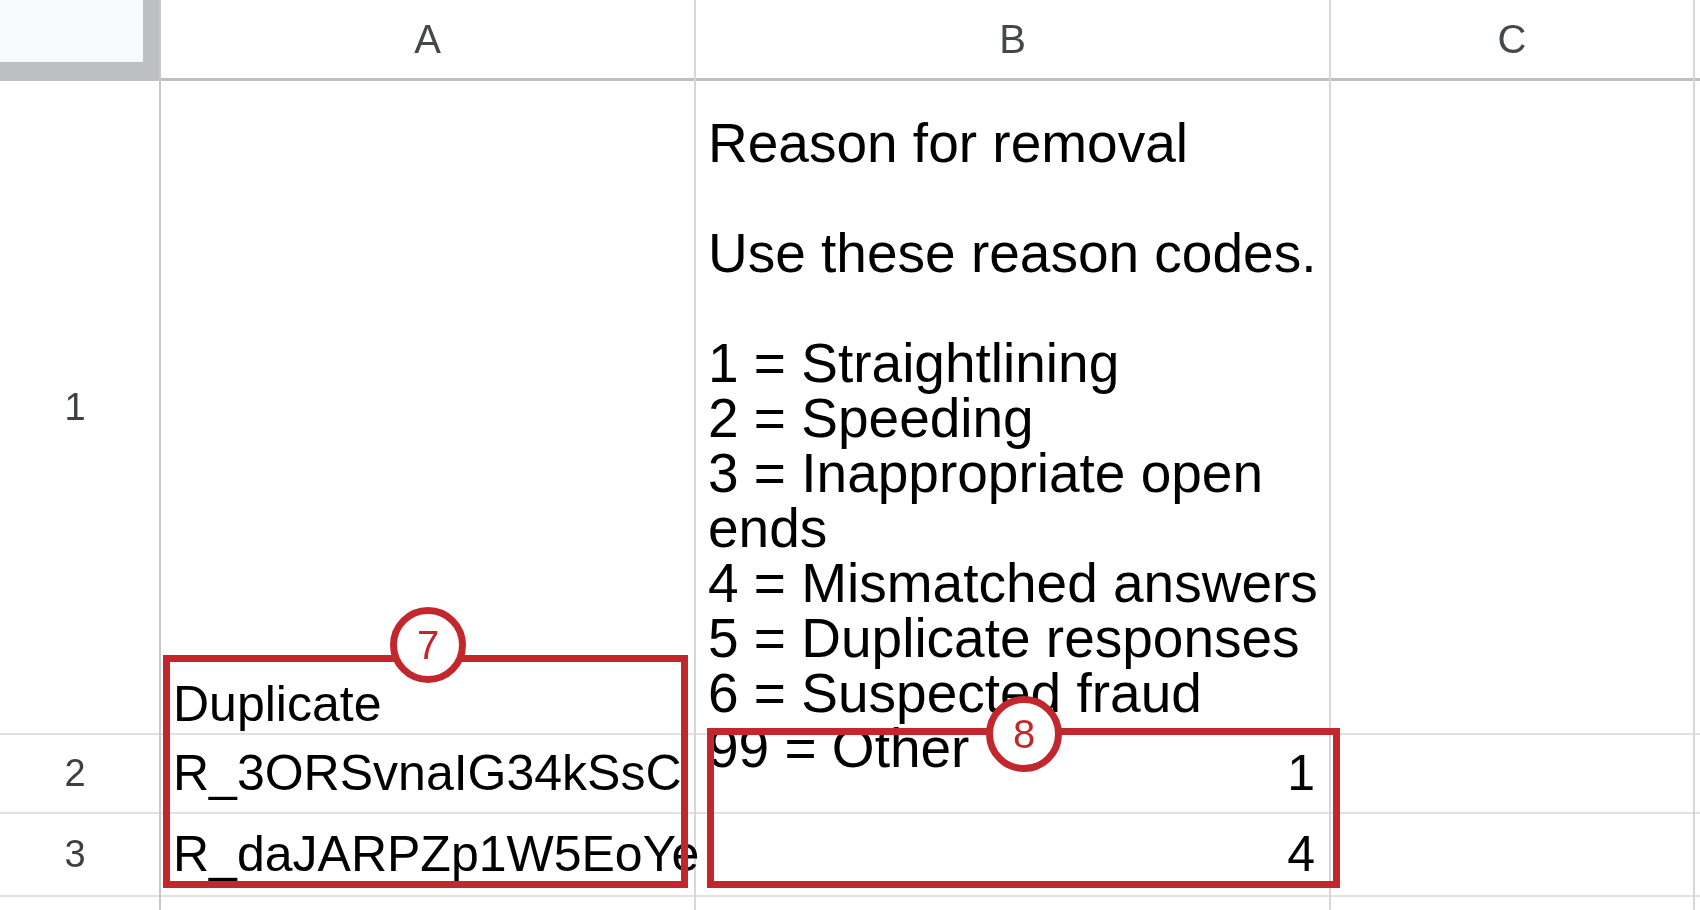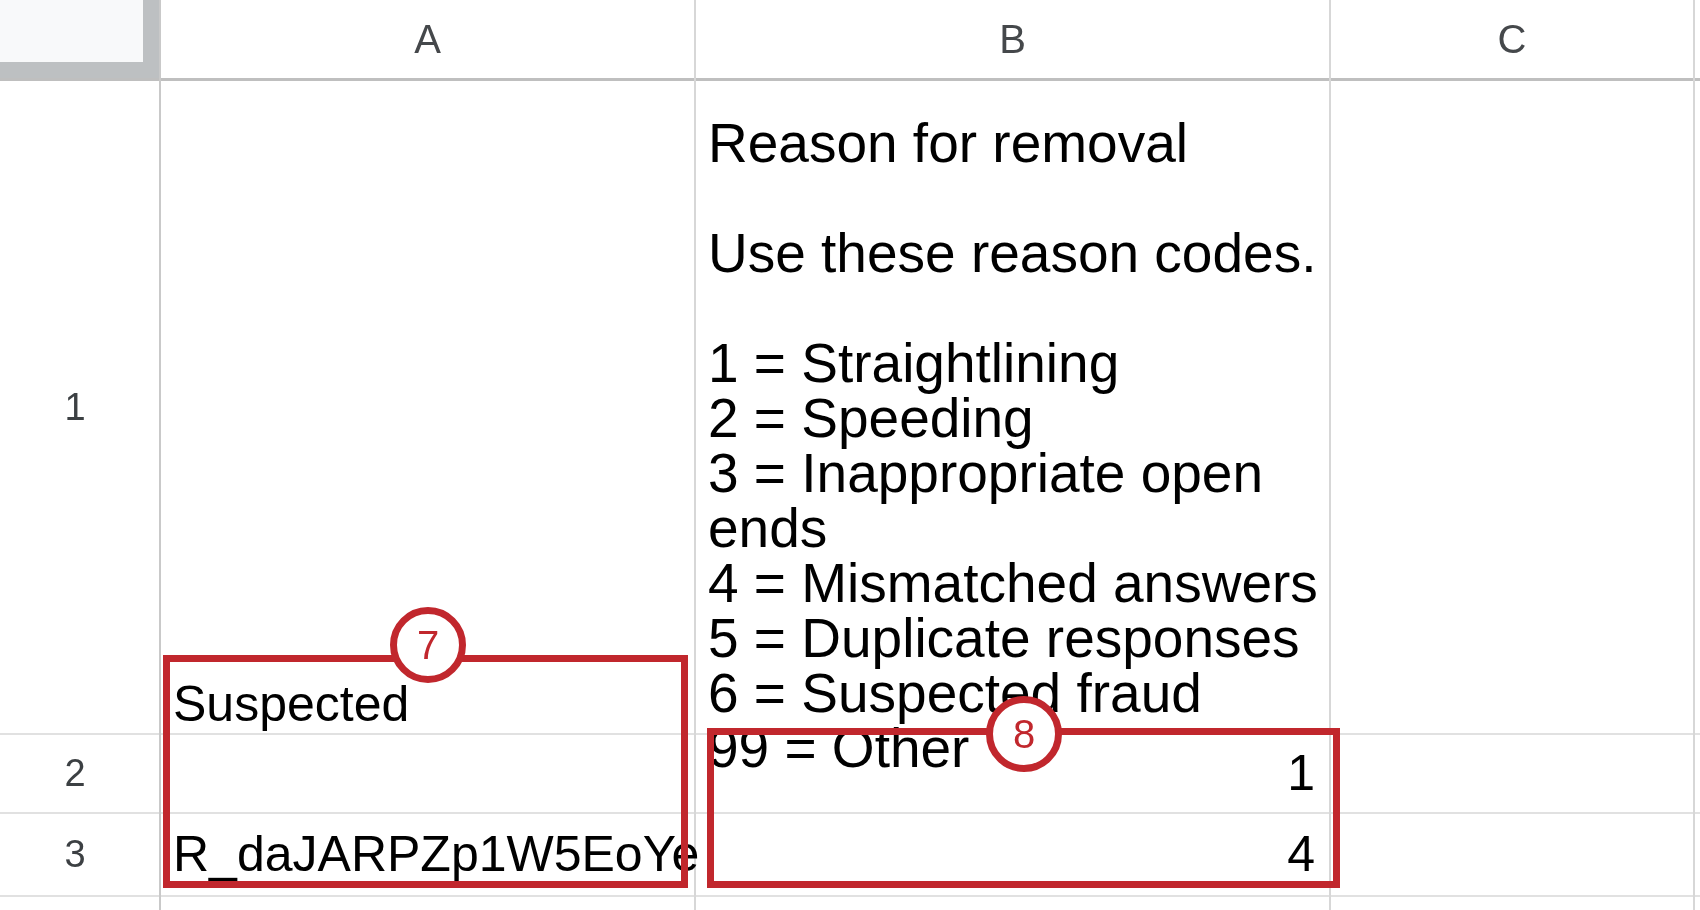--- a/index.html
+++ b/index.html
@@ -98,21 +98,22 @@
 
 Use these reason codes.
 
 1 = Straightlining
 2 = Speeding
 3 = Inappropriate open ends
 4 = Mismatched answers
 5 = Duplicate responses
 6 = Suspected fraud
 99 = Other</div>
-  <div class="cell a1">Suspected</div>
+  <div class="cell a1">Duplicate</div>
+  <div class="cell a2">R_3ORSvnaIG34kSsC</div>
   <div class="cell a3">R_daJARPZp1W5EoYe</div>
   <div class="cell b2">1</div>
   <div class="cell b3">4</div>
 
   <div class="annot-rect rect7"></div>
   <div class="annot-rect rect8"></div>
 
   <div class="callout c7">
     <span>7</span>
   </div>

